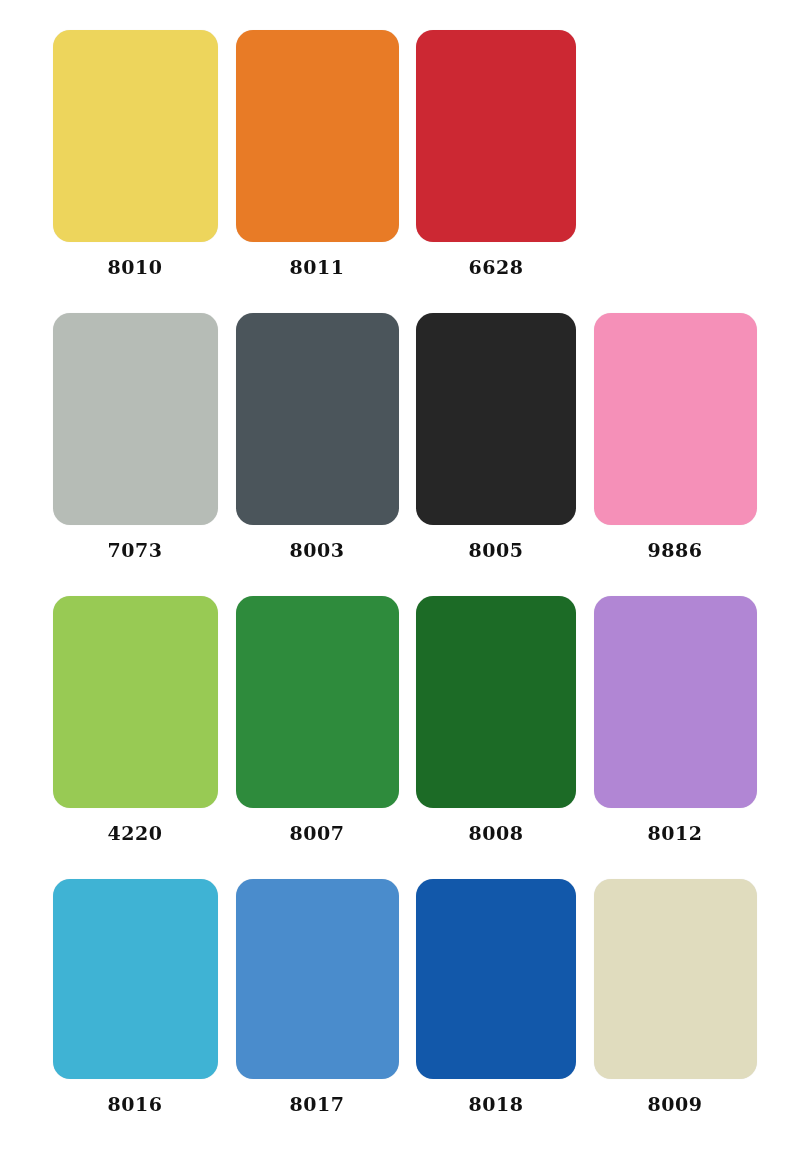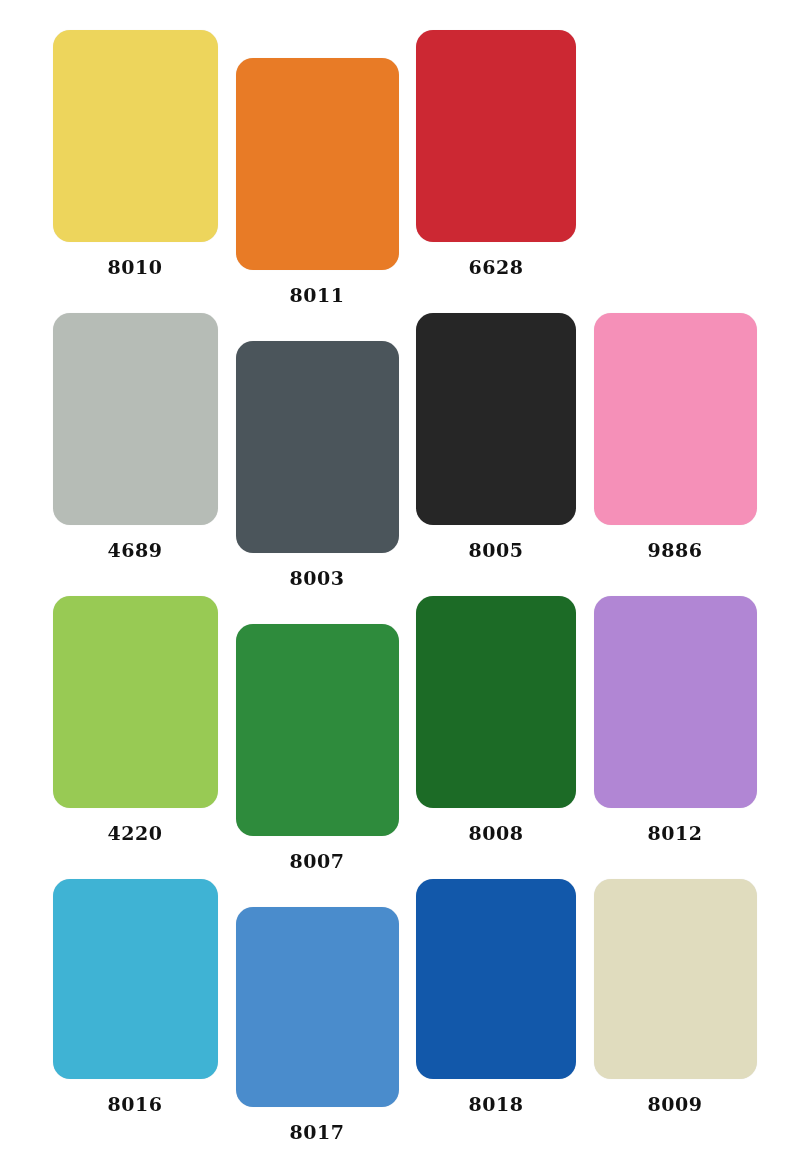--- a/index.html
+++ b/index.html
@@ -35,21 +35,21 @@
 
   .swatch-cell {
     display: flex;
     flex-direction: column;
     align-items: center;
     box-sizing: border-box;
   }
 
   
   .col-0 { width: 200px; padding-left: 18px; }
-  .col-1 { width: 180px; padding-left: 2px; margin-top: 28px; }
+  .col-1 { width: 180px; padding-left: 2px; }
   .col-2 { width: 180px; padding-left: 0px; }
   .col-3 { width: 178px; padding-left: 0px; }
 
   .swatch-chip {
     width: 165px;
     height: 212px;
     border-radius: 17px;
     box-shadow: 0 0 1px rgba(0,0,0,0.10);
   }
   .col-1 .swatch-chip { width: 163px; }
@@ -85,21 +85,21 @@
     </div>
     <div class="swatch-cell col-2">
       <div class="swatch-chip" style="background-color: rgb(204, 40, 51);"></div>
       <div class="swatch-label">6628</div>
     </div>
   </div>
 
   <div class="swatch-row">
     <div class="swatch-cell col-0">
       <div class="swatch-chip" style="background-color: rgb(182, 188, 182);"></div>
-      <div class="swatch-label">4689</div>
+      <div class="swatch-label">7073</div>
     </div>
     <div class="swatch-cell col-1">
       <div class="swatch-chip" style="background-color: rgb(75, 85, 91);"></div>
       <div class="swatch-label">8003</div>
     </div>
     <div class="swatch-cell col-2">
       <div class="swatch-chip" style="background-color: rgb(38, 38, 38);"></div>
       <div class="swatch-label">8005</div>
     </div>
     <div class="swatch-cell col-3">

